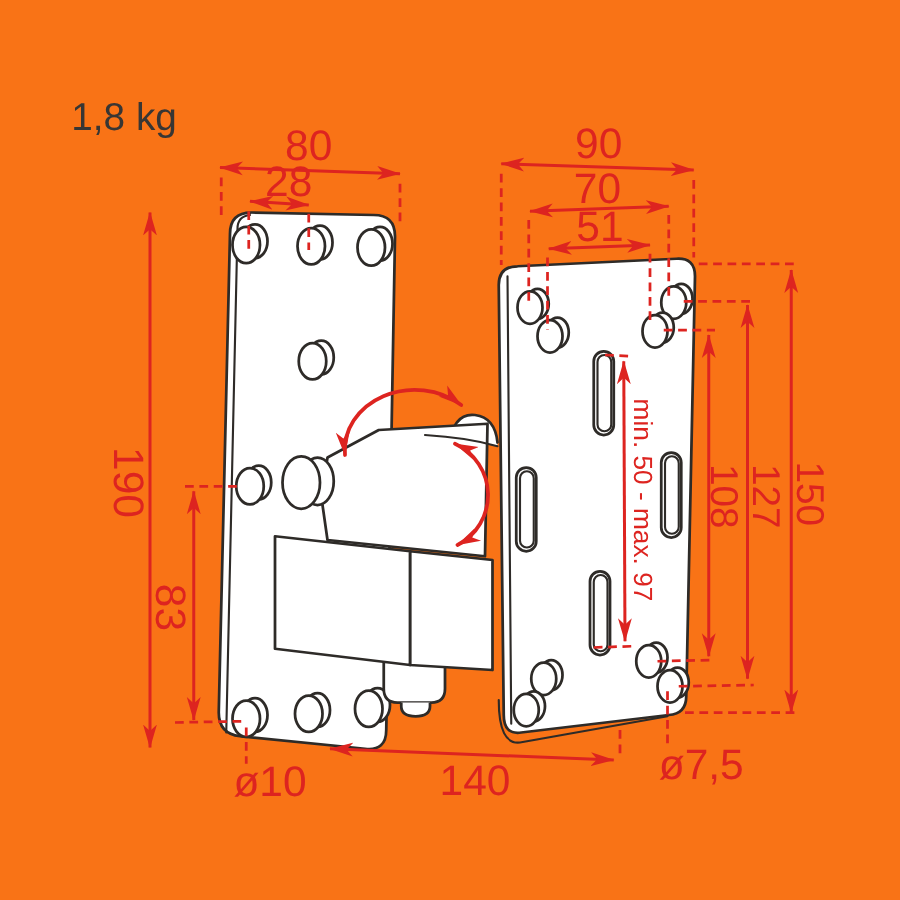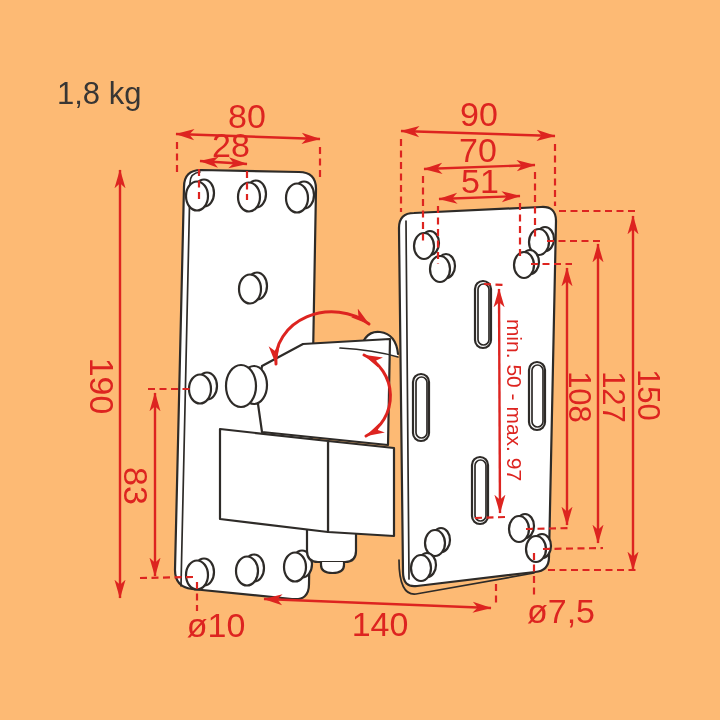--- a/index.html
+++ b/index.html
@@ -1,16 +1,16 @@
 <!DOCTYPE html>
 <html><head>
 <meta charset="utf-8">
 <style>
   html,body{margin:0;padding:0;background:#ffffff;}
-  .stage{width:720px;height:720px;position:relative;background:#fdba74;overflow:hidden;}
+  .stage{width:720px;height:720px;position:relative;background:#f97316;overflow:hidden;}
   svg{display:block;}
   .bk{fill:#ffffff;stroke:#2e2b28;stroke-width:2.2;stroke-linejoin:round;}
   .bl{fill:none;stroke:#2e2b28;stroke-width:2.2;stroke-linecap:round;stroke-linejoin:round;}
   .bt{fill:none;stroke:#2e2b28;stroke-width:1.7;stroke-linecap:round;}
   .rd{fill:none;stroke:#dd2420;stroke-width:2.4;stroke-linecap:butt;}
   .rdc{fill:none;stroke:#dd2420;stroke-width:3;stroke-linecap:round;}
   .rdd{fill:none;stroke:#dd2420;stroke-width:2.2;stroke-dasharray:7 4.5;}
   .dim-label{fill:#dd2420;font-family:"Liberation Sans",sans-serif;font-size:34px;font-weight:400;text-anchor:middle;}
   .dim-label-sm{fill:#dd2420;font-family:"Liberation Sans",sans-serif;font-size:31px;font-weight:400;text-anchor:middle;}
   .dim-label-xs{fill:#dd2420;font-family:"Liberation Sans",sans-serif;font-size:21px;font-weight:400;text-anchor:middle;}

